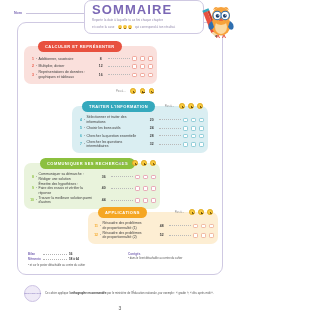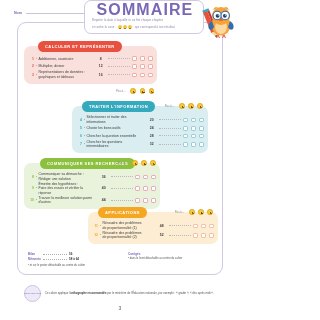--- a/index.html
+++ b/index.html
@@ -34,25 +34,24 @@
     position: absolute;
     left: 84px; top: 0px;
     width: 120px; height: 34px;
     background: #ffffff;
     border: 0.8px solid #cfc9e2;
     border-radius: 7px;
     padding: 3px 5px 0 7px;
   }
   .sommaire-title {
     color: #7b68b5;
-    font-size: 16px;
+    font-size: 13px;
     font-weight: bold;
     letter-spacing: 1.1px;
     line-height: 12px;
-    text-align: center;
   }
   .sommaire-sub {
     color: #8c83a8;
     font-size: 2.9px;
     line-height: 4.6px;
     margin-top: 2px;
     letter-spacing: 0.1px;
   }
   .sub-row { display: flex; align-items: center; gap: 1.5px; }
   .mini-smileys { display: inline-flex; gap: 1px; margin: 0 1.5px; }

